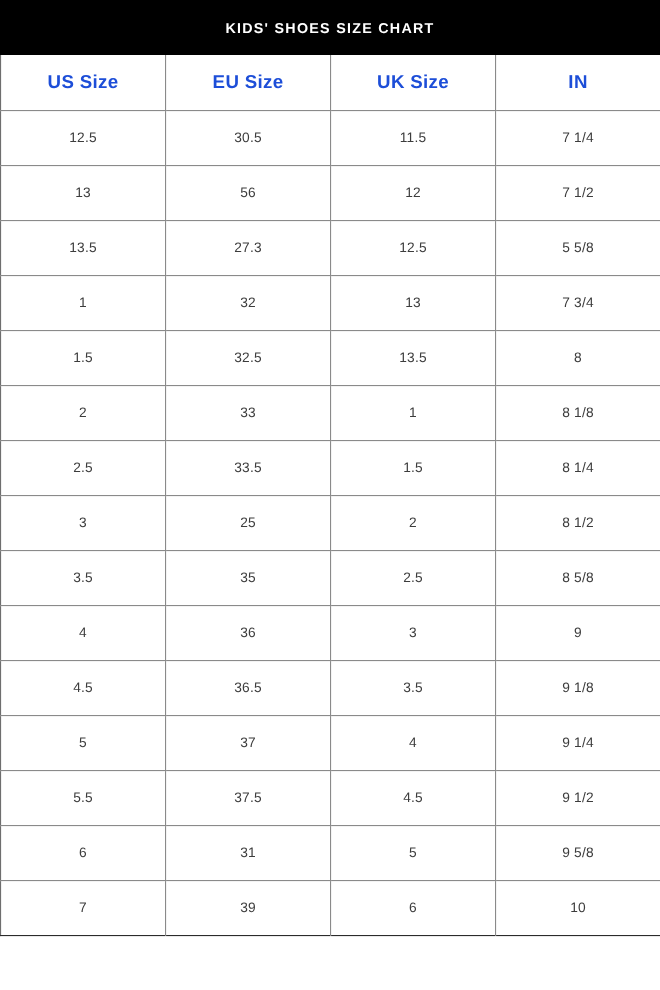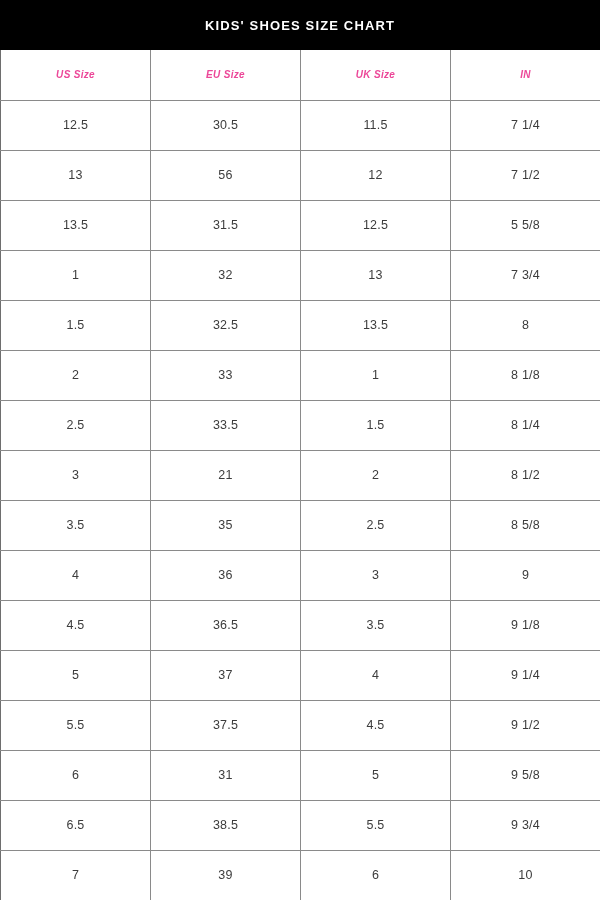--- a/index.html
+++ b/index.html
@@ -65,25 +65,24 @@
   }
   .size-table th:last-child,
   .size-table td:last-child {
     border-right: none;
   }
   .size-table tbody tr:last-child td {
     border-bottom: none;
   }
 
   .size-table thead th {
-    font-size: 10px;
+    font-size: 17px;
     font-weight: bold;
-    color: #ec4899;
+    color: #1d4ed8;
     letter-spacing: 0.3px;
-    font-style: italic;
   }
 
   .size-table tbody td {
     font-size: 12.5px;
     font-weight: normal;
     color: #3c3c3c;
     letter-spacing: 0.2px;
   }
 </style>
 </head>
@@ -118,21 +117,21 @@
           <td>7 1/4</td>
         </tr>
         <tr>
           <td>13</td>
           <td>56</td>
           <td>12</td>
           <td>7 1/2</td>
         </tr>
         <tr>
           <td>13.5</td>
-          <td>31.5</td>
+          <td>27.3</td>
           <td>12.5</td>
           <td>5 5/8</td>
         </tr>
         <tr>
           <td>1</td>
           <td>32</td>
           <td>13</td>
           <td>7 3/4</td>
         </tr>
         <tr>
@@ -148,21 +147,21 @@
           <td>8 1/8</td>
         </tr>
         <tr>
           <td>2.5</td>
           <td>33.5</td>
           <td>1.5</td>
           <td>8 1/4</td>
         </tr>
         <tr>
           <td>3</td>
-          <td>21</td>
+          <td>25</td>
           <td>2</td>
           <td>8 1/2</td>
         </tr>
         <tr>
           <td>3.5</td>
           <td>35</td>
           <td>2.5</td>
           <td>8 5/8</td>
         </tr>
         <tr>
@@ -189,26 +188,20 @@
           <td>4.5</td>
           <td>9 1/2</td>
         </tr>
         <tr>
           <td>6</td>
           <td>31</td>
           <td>5</td>
           <td>9 5/8</td>
         </tr>
         <tr>
-          <td>6.5</td>
-          <td>38.5</td>
-          <td>5.5</td>
-          <td>9 3/4</td>
-        </tr>
-        <tr>
           <td>7</td>
           <td>39</td>
           <td>6</td>
           <td>10</td>
         </tr>
       </tbody>
   </table>
 
 </div>
 

